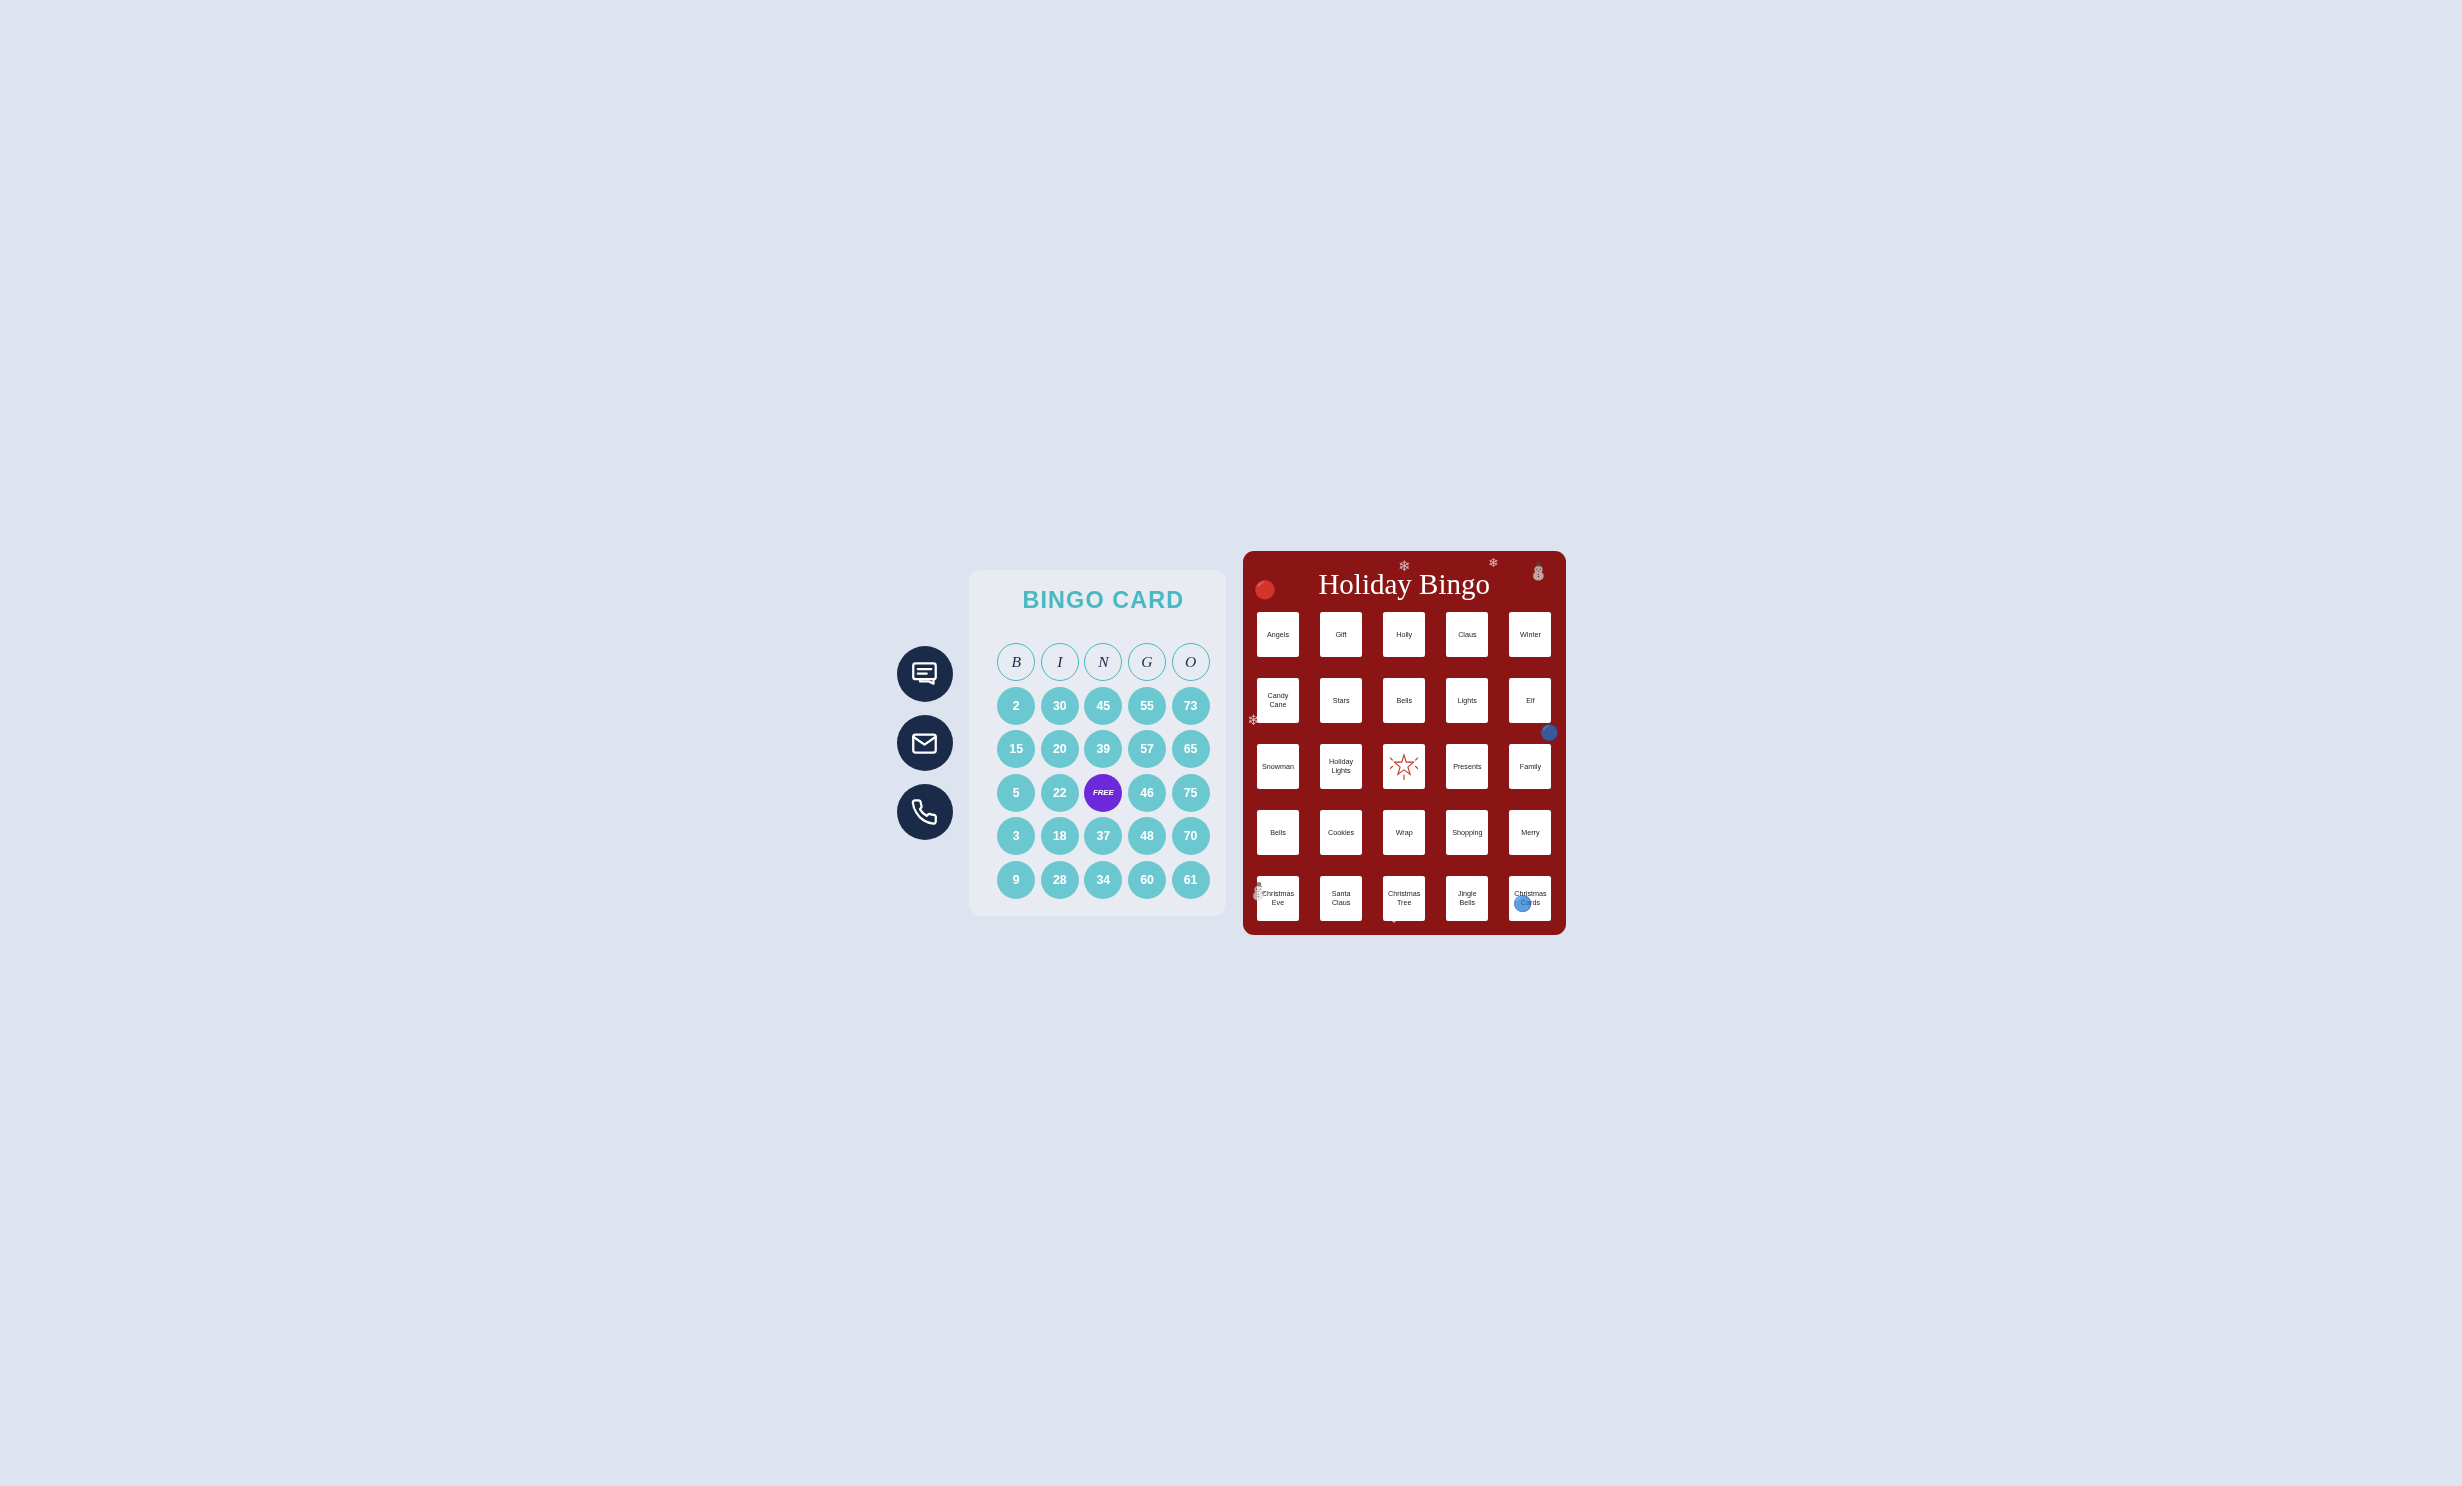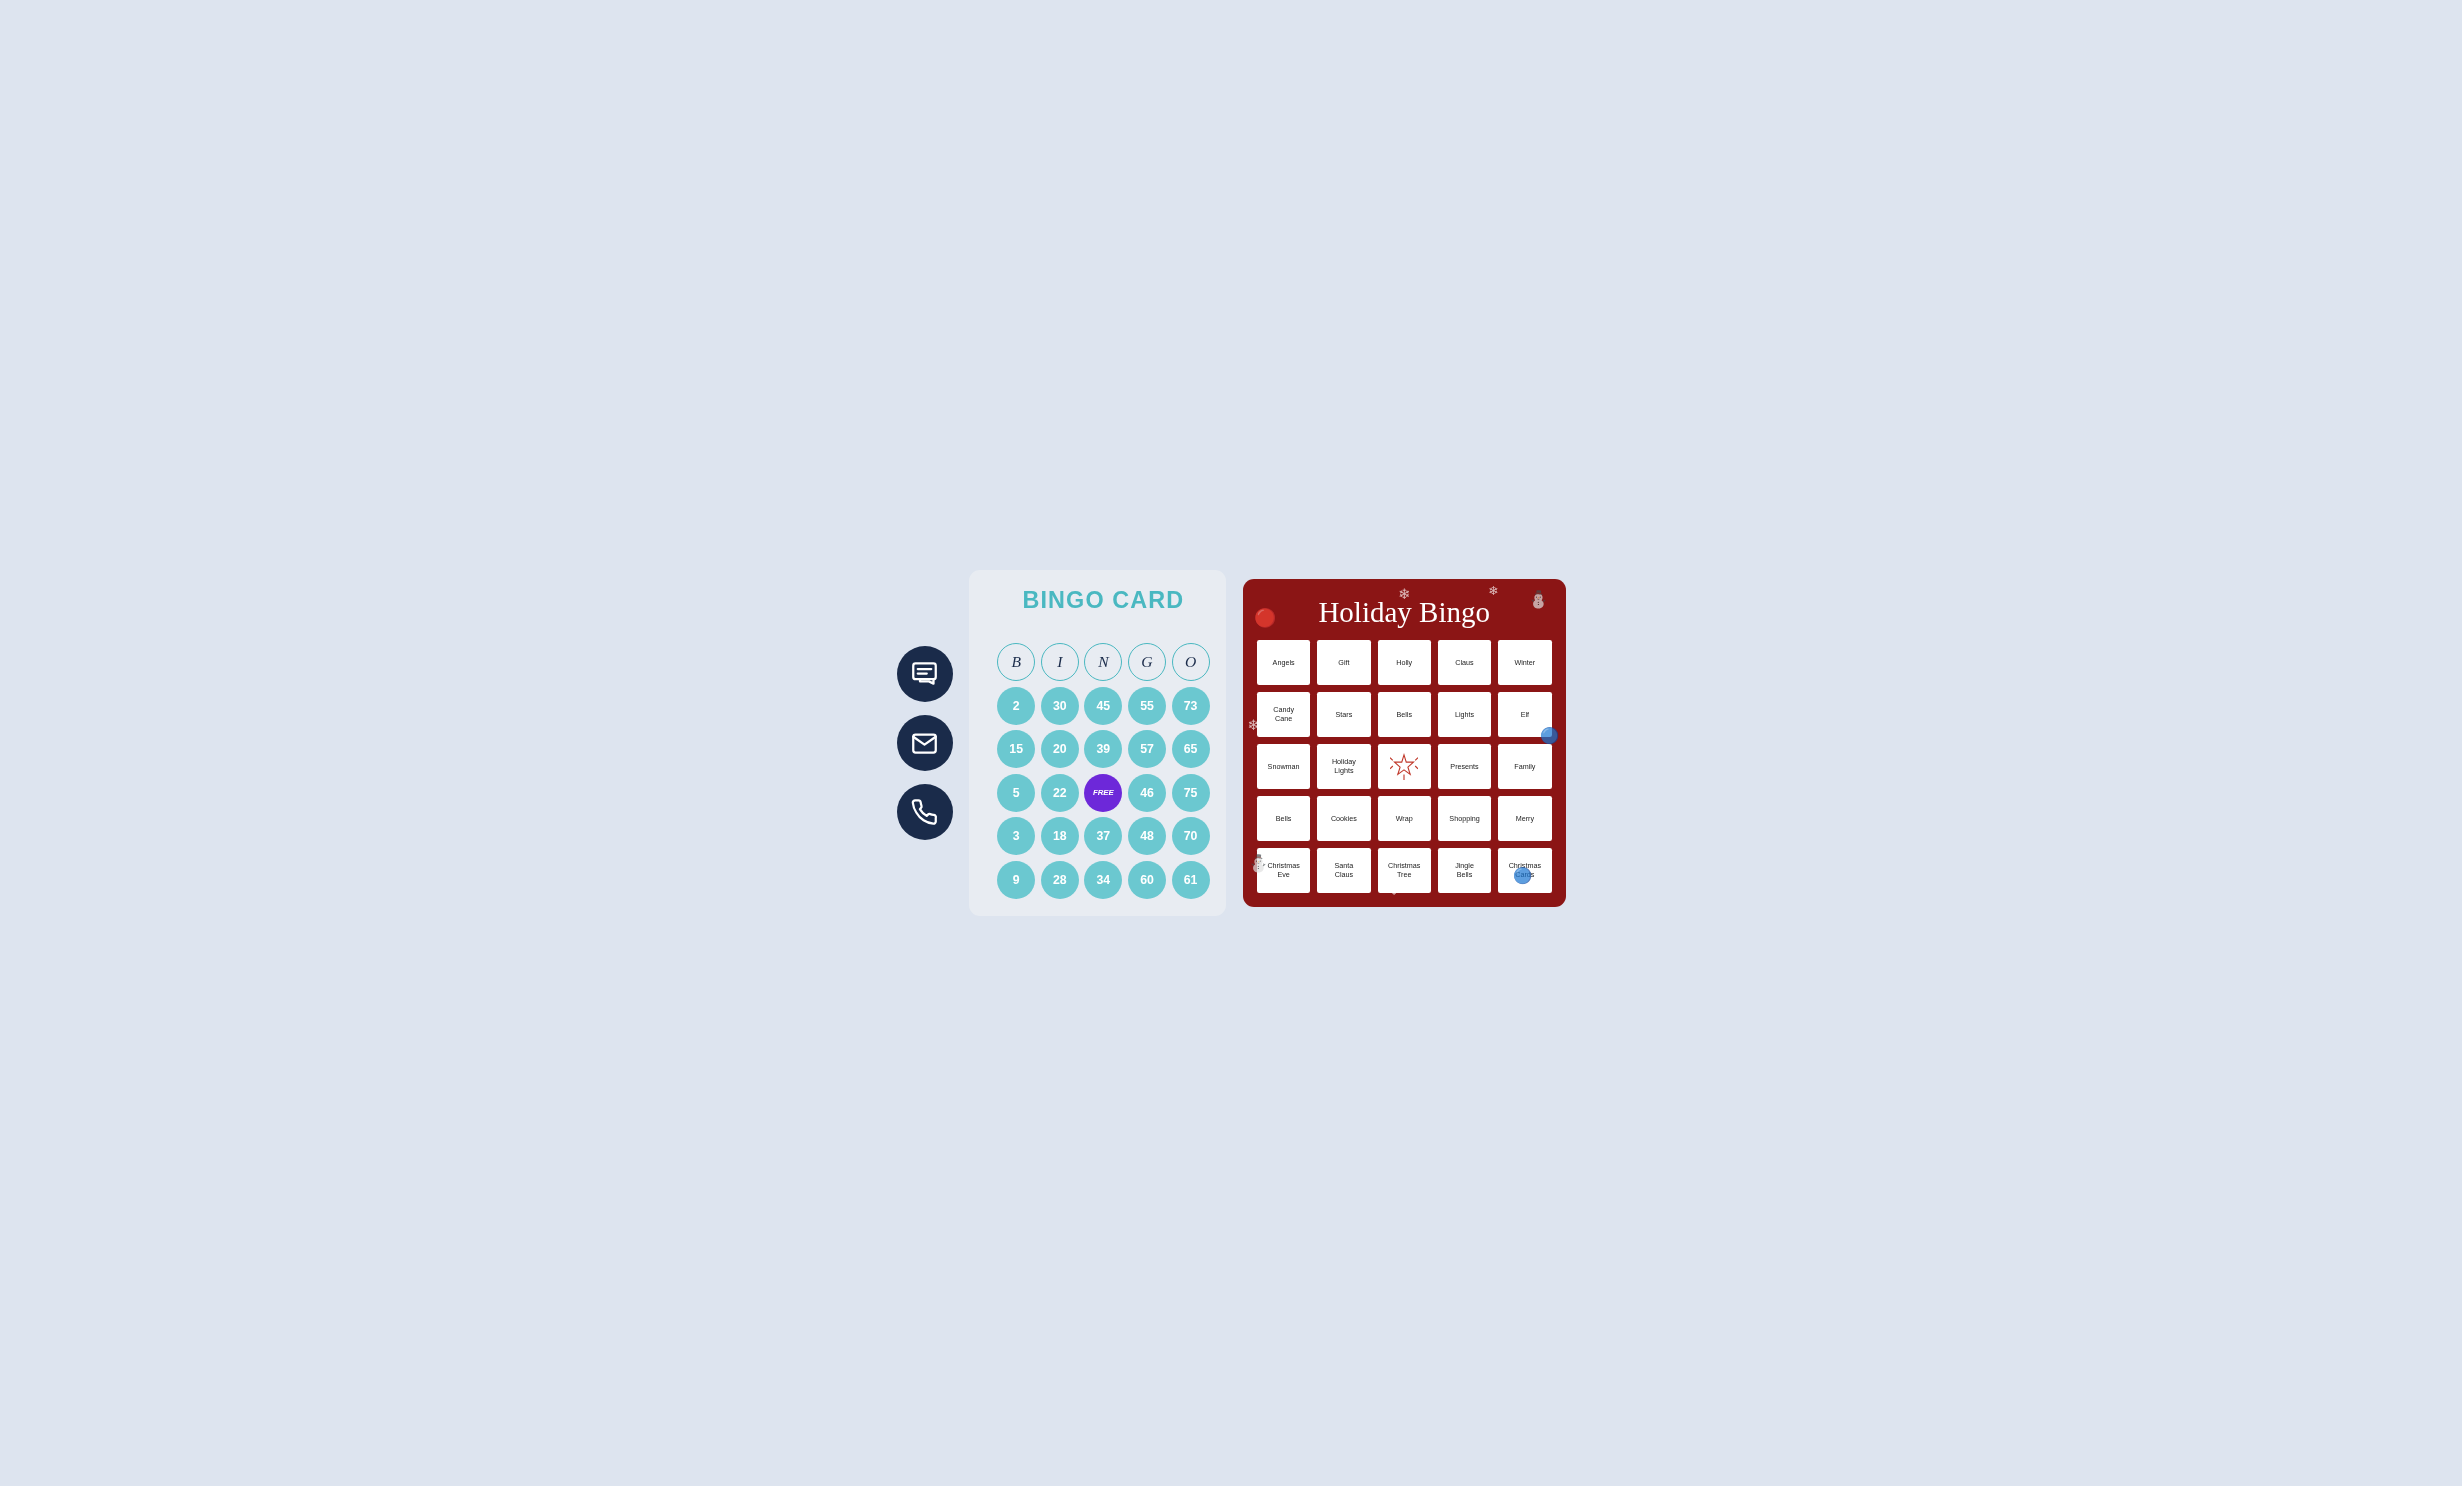--- a/index.html
+++ b/index.html
@@ -134,21 +134,21 @@
       color: white;
       text-align: center;
       margin-bottom: 11px;
       font-family: 'Georgia', cursive;
       font-weight: 400;
     }
 
     .holiday-grid {
       display: grid;
       grid-template-columns: repeat(5, 1fr);
-      gap: 7px;
+      gap: 21px;
     }
 
     .holiday-cell {
       background: white;
       border-radius: 2.2px;
       display: flex;
       align-items: center;
       justify-content: center;
       text-align: center;
       font-size: 7.2px;

